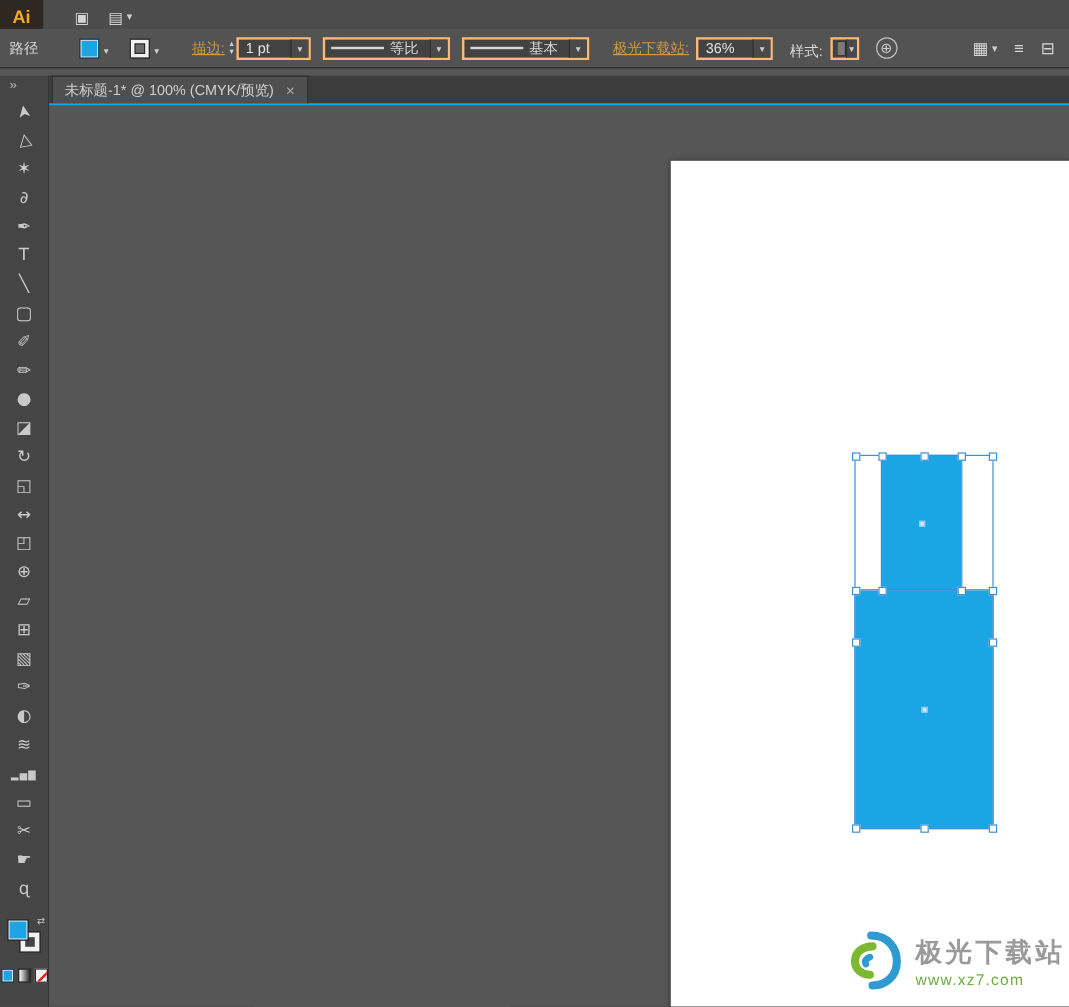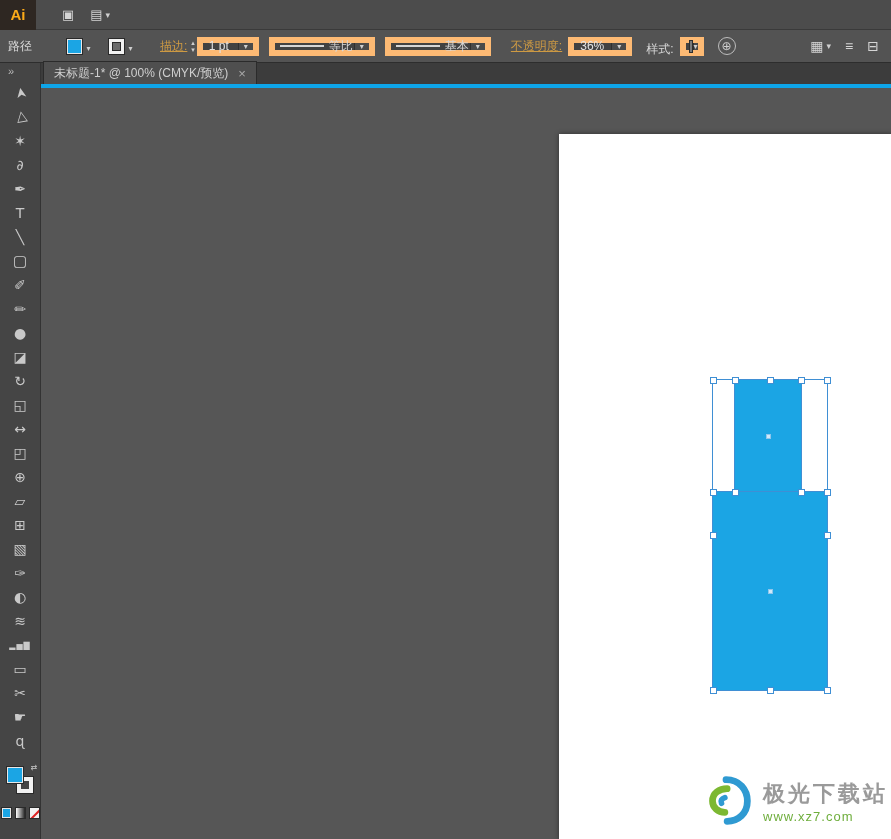--- a/index.html
+++ b/index.html
@@ -16,33 +16,33 @@
            border-bottom:1px solid #3a3a3a; display:flex; align-items:center;}
   .logo{width:36px; height:30px; background:#2e2722; color:#fbaa19; font-weight:bold;
         font-size:15px; display:flex; align-items:center; justify-content:center;}
   .menu-items{display:flex; height:100%;}
   .menu-item{padding:0 11px; line-height:30px; font-size:12.5px; color:#dcdcdc; cursor:default;}
   .mb-icons{display:flex; align-items:center; gap:16px; margin-left:26px;}
   .mb-icon{color:#d5d5d5; font-size:13px; display:flex; align-items:center; gap:3px; cursor:default;}
   .caret{font-size:9px; color:#cfcfcf;}
 
   
-  .controlbar{position:absolute; top:30px; left:0; right:0; height:33px; background:#535353;
+  .controlbar{position:absolute; top:24px; left:0; right:0; height:33px; background:#535353;
               border-bottom:1px solid #2d2d2d; display:flex; align-items:center;
               font-size:12px; color:#d8d8d8; padding:0 8px;}
   .ctx-label{width:58px;}
   .swatch-combo{display:flex; align-items:center; margin-right:14px;}
   .swatch{width:17px; height:17px; border:1px solid #2a2a2a; box-shadow:inset 0 0 0 1px #e8e8e8;}
   .swatch.fill{background:var(--blue);}
   .swatch.stroke{background:#6a6a6a; box-shadow:inset 0 0 0 3px #f2f2f2, inset 0 0 0 4px #2a2a2a;}
   .combo-dd{width:11px; height:17px; display:flex; align-items:flex-end; justify-content:center;
             font-size:8px; color:#cfcfcf; padding-bottom:2px;}
   .gold{color:var(--gold); text-decoration:underline; margin:0 4px 0 10px;}
   .stepper{display:flex; flex-direction:column; font-size:7px; line-height:7px; color:#cfcfcf; margin-right:2px;}
-  .field{height:19px; background:#424242; border:6px solid #fdba74; display:flex; align-items:center;}
+  .field{height:19px; background:#424242; border:2px solid #fdba74; display:flex; align-items:center;}
   .field .val{padding:0 6px; flex:1; font-size:12px; color:#e2e2e2;}
   .field .dd{width:15px; height:100%; background:#4a4a4a; border-left:1px solid #2f2f2f;
              display:flex; align-items:center; justify-content:center; font-size:8px; color:#cfcfcf;}
   .f-stroke{width:62px; margin-right:10px;}
   .line-combo{width:106px; margin-right:10px;}
   .line-combo .line{width:44px; height:2px; background:#d6d6d6; margin:0 5px;}
   .line-combo .lbl{flex:1; font-size:12px;}
   .f-opacity{width:64px; margin:0 8px 0 2px;}
   .style-label{margin:6px 6px 0 6px;}
   .style-swatch{width:24px; margin-right:14px;}
@@ -137,21 +137,21 @@
       <span class="lbl" data-name="stroke-profile-value">等比</span>
       <span class="dd" data-name="chevron-down-icon">▾</span>
     </div>
 
     <div class="field line-combo" data-name="brush-definition-dropdown">
       <span class="line" data-name="brush-preview"></span>
       <span class="lbl" data-name="brush-value">基本</span>
       <span class="dd" data-name="chevron-down-icon">▾</span>
     </div>
 
-    <span class="gold" data-name="opacity-link">不透明度:</span>
+    <span class="gold" data-name="opacity-link">极光下载站:</span>
     <div class="field f-opacity" data-name="opacity-field">
       <span class="val" data-name="opacity-value">36%</span>
       <span class="dd" data-name="chevron-down-icon">▾</span>
     </div>
 
     <span class="style-label" data-name="style-label">样式:</span>
     <div class="field style-swatch" data-name="style-dropdown">
       <span class="chip" data-name="style-swatch-chip"></span>
       <span class="dd" data-name="chevron-down-icon">▾</span>
     </div>
@@ -209,21 +209,21 @@
       </div>
       <div class="mini-colors" data-name="color-mode-buttons">
         <span class="mini m-fill" data-name="fill-color-button"></span>
         <span class="mini m-grad" data-name="gradient-button"></span>
         <span class="mini m-none" data-name="none-button"></span>
       </div>
     </div>
 
     <div style="flex:1; display:flex; flex-direction:column;" data-name="document-area">
 
-      <div style="height:25px; background:#3c3c3c; border-bottom:4px solid #0ea5e9; display:flex; align-items:flex-end;" data-name="document-tab-bar">
+      <div style="height:25px; background:#3c3c3c; border-bottom:2px solid #0ea5e9; display:flex; align-items:flex-end;" data-name="document-tab-bar">
         <div style="height:23px; background:#4f4f4f; border:1px solid #2b2b2b; border-bottom:none;
                     display:flex; align-items:center; gap:10px; padding:0 10px; font-size:12px; color:#cfcfcf; margin-left:2px;" data-name="document-tab">
           <span data-name="document-tab-title">未标题-1* @ 100% (CMYK/预览)</span>
           <span style="color:#aaa; font-size:13px;" data-name="tab-close-icon">×</span>
         </div>
       </div>
 
       <div class="canvas" data-name="canvas">
         <div class="artboard" data-name="artboard" style="left: 518px; top: 46px; width: 334px; height: 706px;"></div>
 

